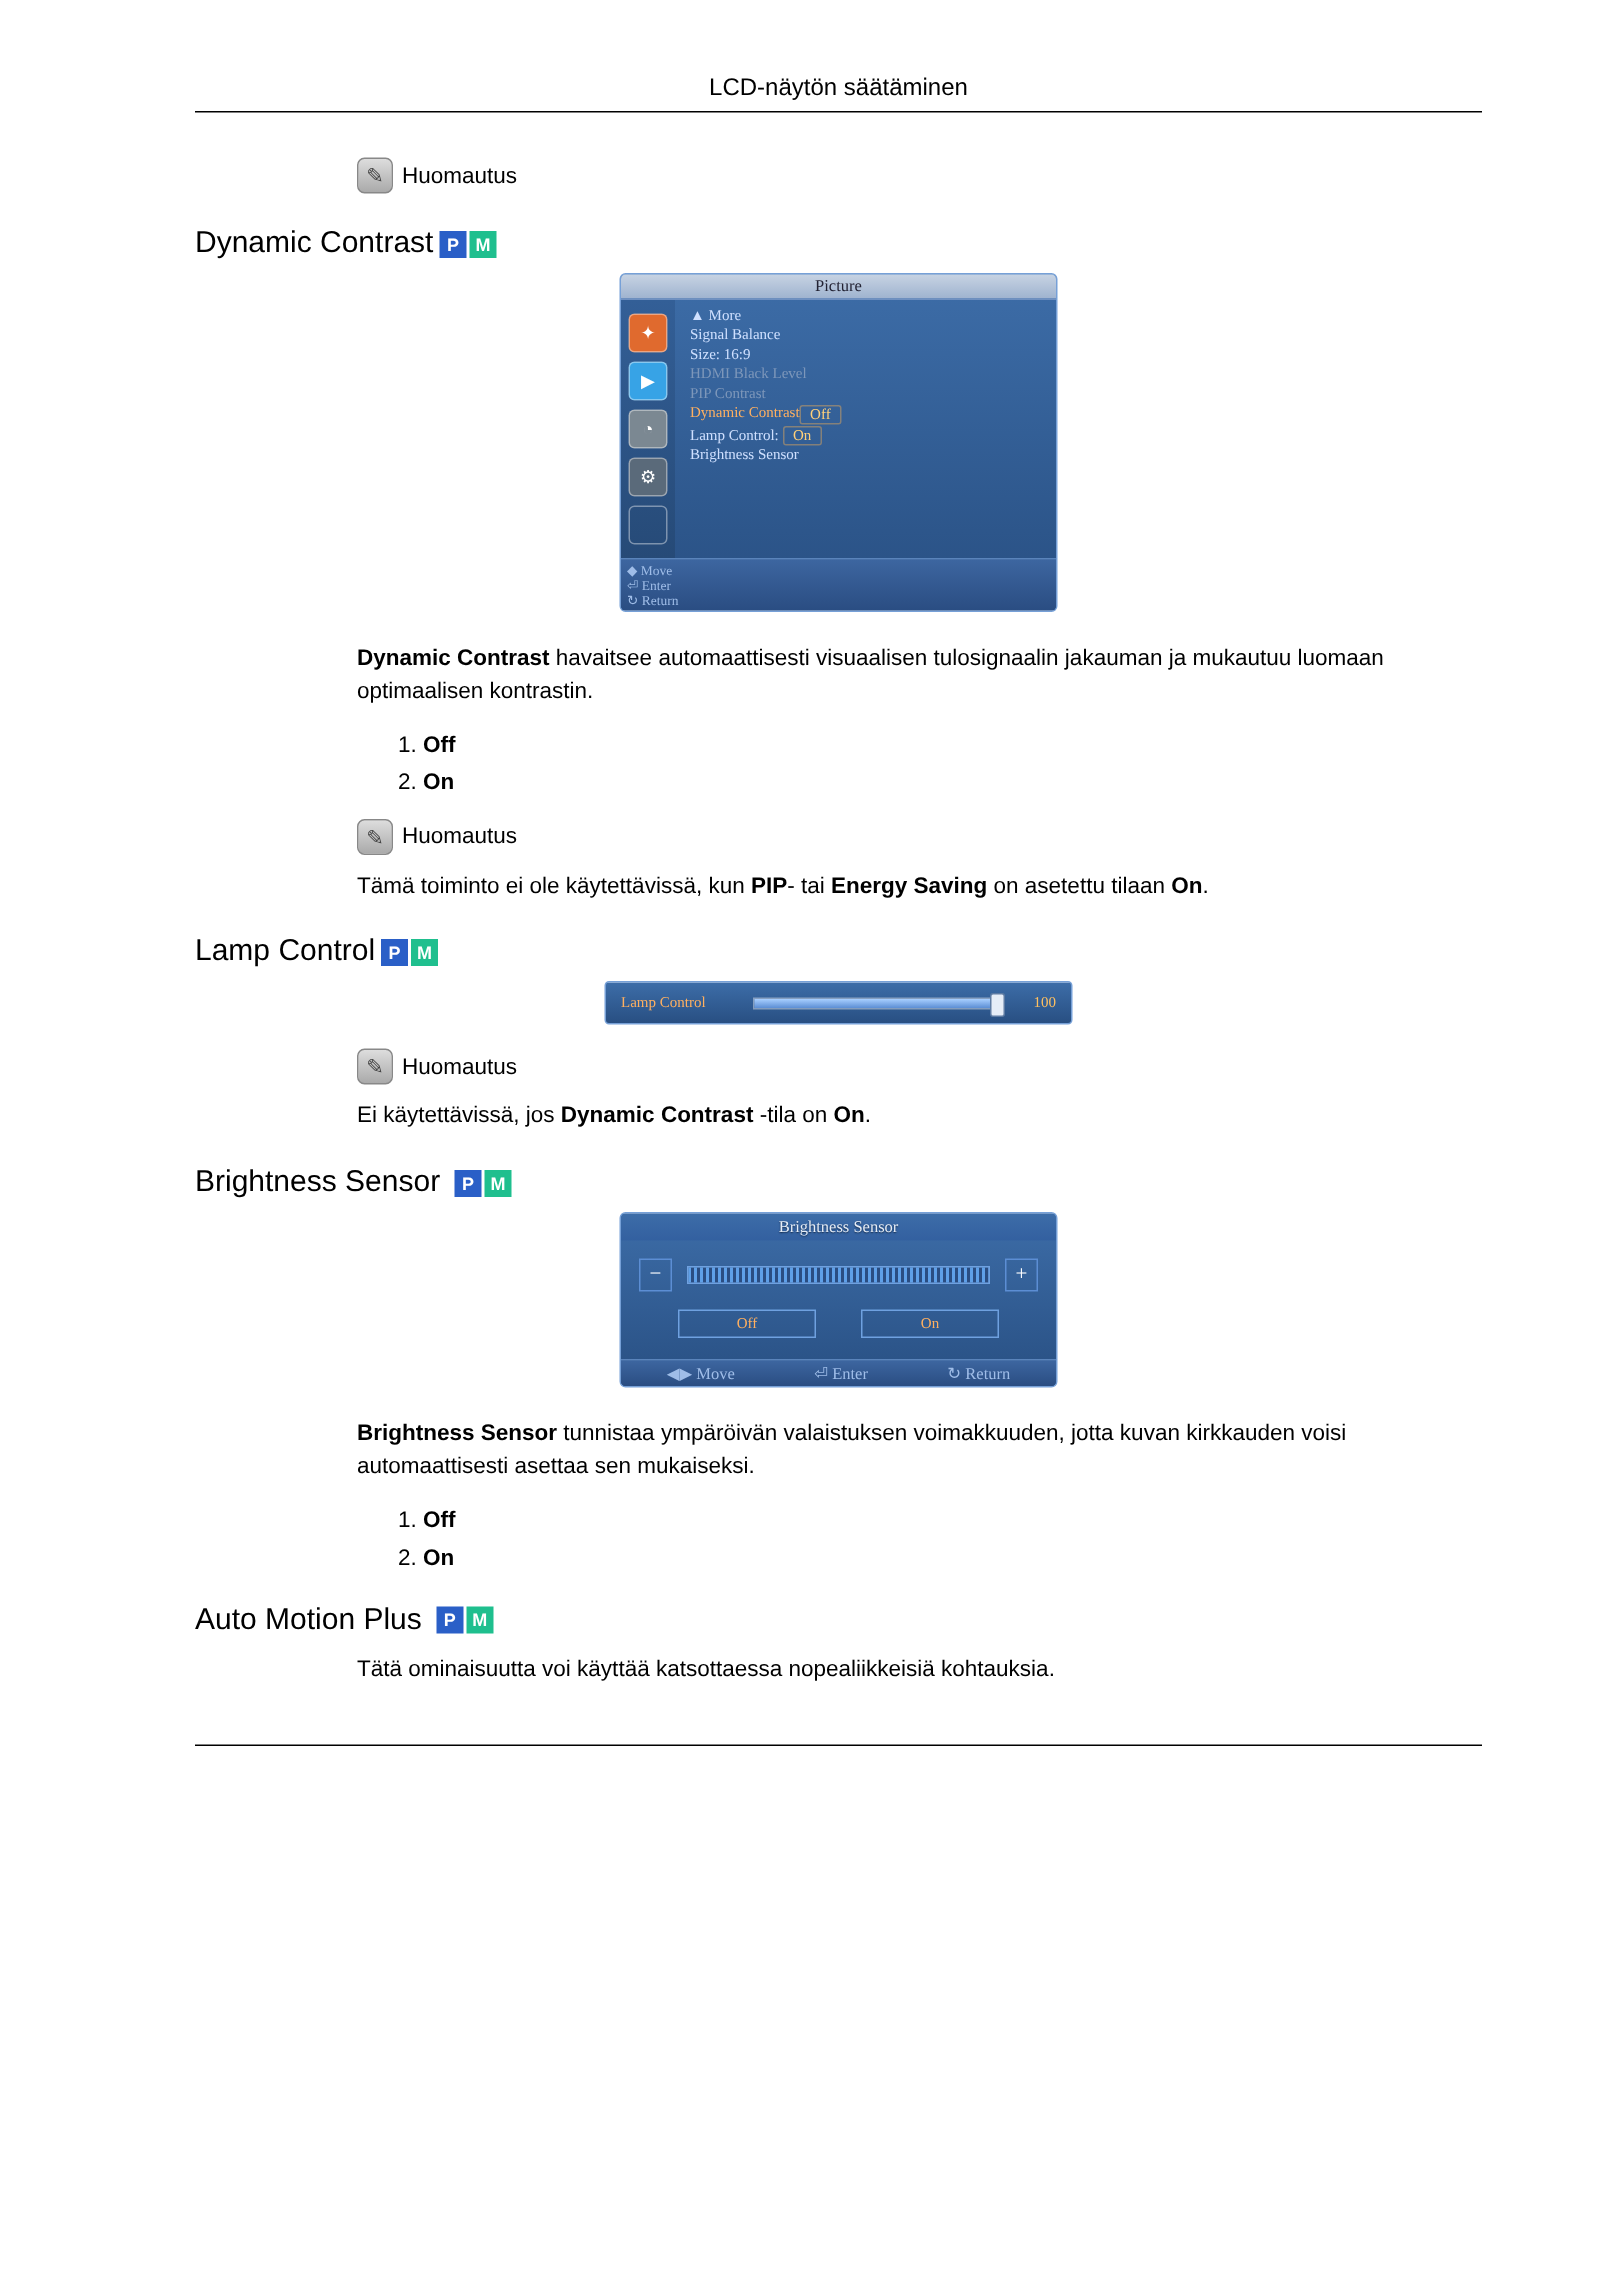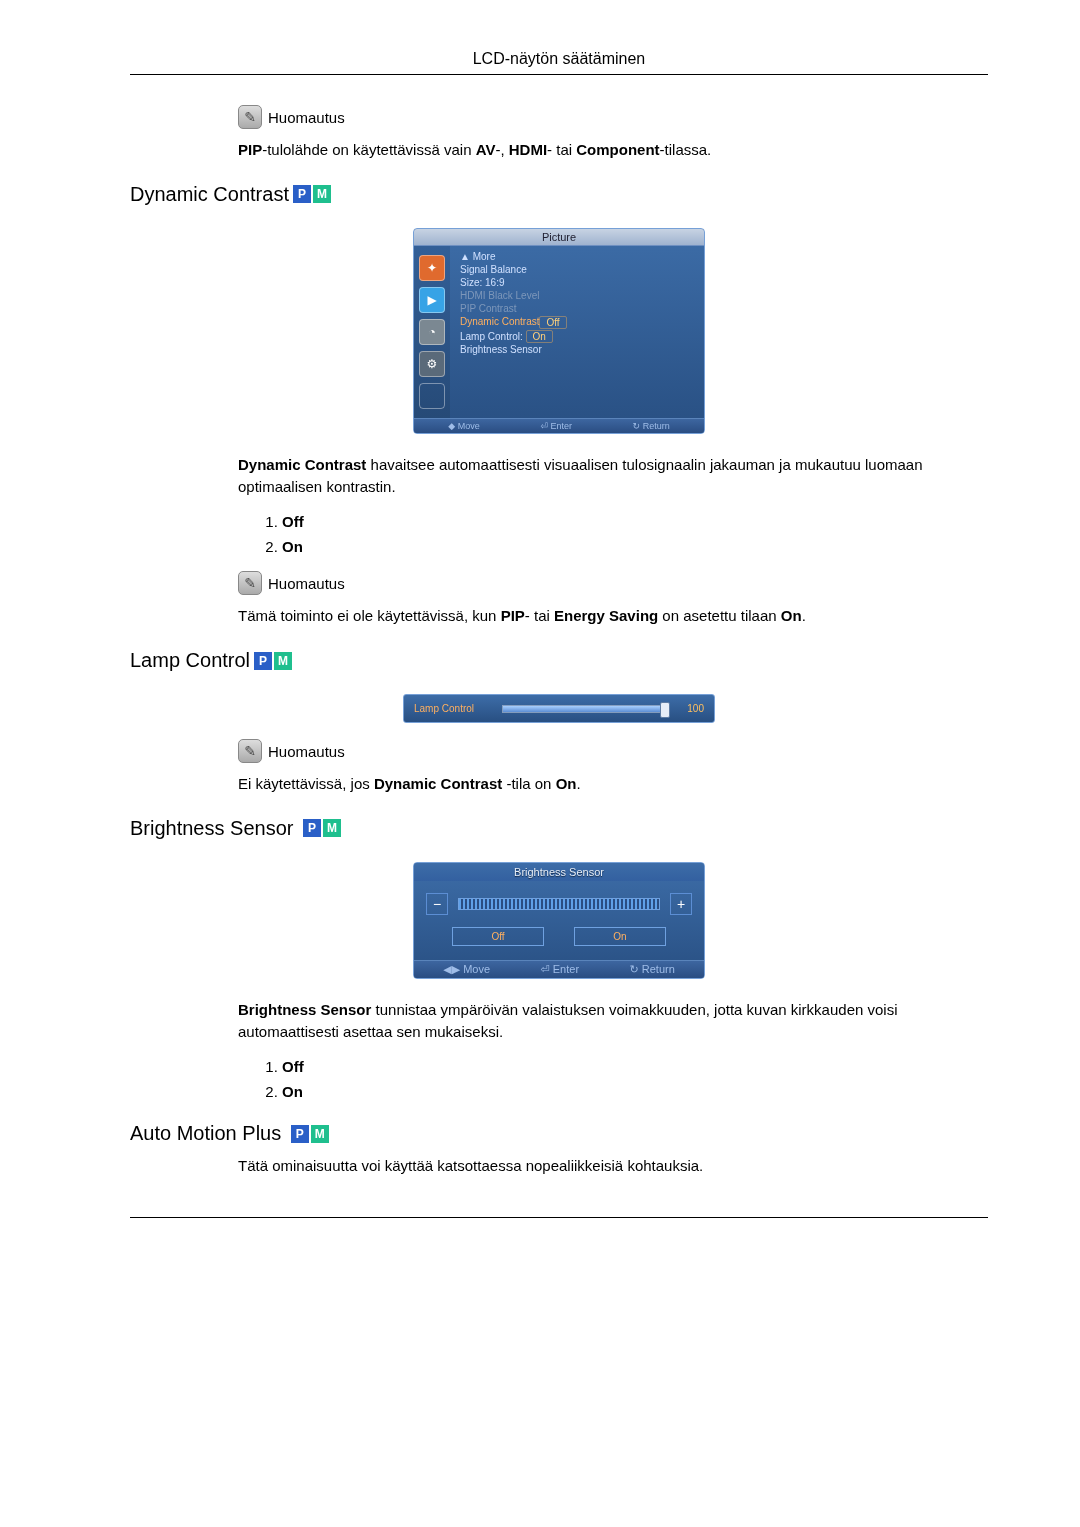--- a/index.html
+++ b/index.html
@@ -56,22 +56,22 @@
   .pm.p { background:#2a5fc7; }
   .pm.m { background:#1fbf8e; }
   ol.opts { margin: 10px 0 16px 130px; padding-left: 22px; }
   ol.opts li { margin: 8px 0; }
   ul.bullet { margin: 10px 0 10px 130px; padding-left: 22px; }
   ul.bullet li { margin: 8px 0; }
 
   
   .osd {
     width: 290px;
-    margin: 22px auto 20px auto;
-    font-family: Liberation Sans, sans-serif;
+    margin: 8px auto 20px auto;
+    font-family: Liberation Serif, serif;
   }
   .osd-picture {
     background: linear-gradient(#3d6da8,#284f82);
     border: 1px solid #76a0d7;
     border-radius: 4px;
     overflow: hidden;
     color: #cfe0ff;
     font-size: 10px;
   }
   .osd-picture .titlebar {
@@ -107,21 +107,21 @@
     color:#ffd07a; font-size:10px;
     border:1px solid rgba(255,180,80,.4);
     padding: 0 6px; border-radius:2px;
   }
   .osd-picture .menucol .dim { color:#7d97ba; }
   .osd-picture .menucol .hl { color:#ffb060; }
   .osd-picture .navbar {
     background: linear-gradient(#3d66a0,#2a4d82);
     border-top:1px solid #5a84bb;
     color:#9fbde8; font-size:9px;
-    display:flex; justify-content:space-around; padding:2px 4px;
+    display:flex; justify-content:space-around; padding:2px 4px;flex-direction:column;
   }
 
   .osd-lamp {
     background: linear-gradient(#3d6da8,#284f82);
     border: 1px solid #76a0d7;
     border-radius: 3px;
     color:#ffb060; font-size:10px;
     padding: 8px 10px; display:flex; align-items:center;
   }
   .osd-lamp .lbl { width: 80px; }
@@ -171,23 +171,20 @@
 <body>
 
 <div class="page">
   <div class="header-title">LCD-näytön säätäminen</div>
   <hr class="hr-top">
 
   <div class="note-line">
     <span class="note-icon">✎</span>
     <span class="note-label">Huomautus</span>
   </div>
-  <p class="para">
-    <strong>PIP</strong>-tulolähde on käytettävissä vain <strong>AV</strong>-, <strong>HDMI</strong>- tai <strong>Component</strong>-tilassa.
-  </p>
 
   <div class="section-heading">
     <span>Dynamic Contrast</span>
     <span class="pm-badges">
       <span class="pm p">P</span>
       <span class="pm m">M</span>
     </span>
   </div>
 
   <div class="osd osd-picture">

